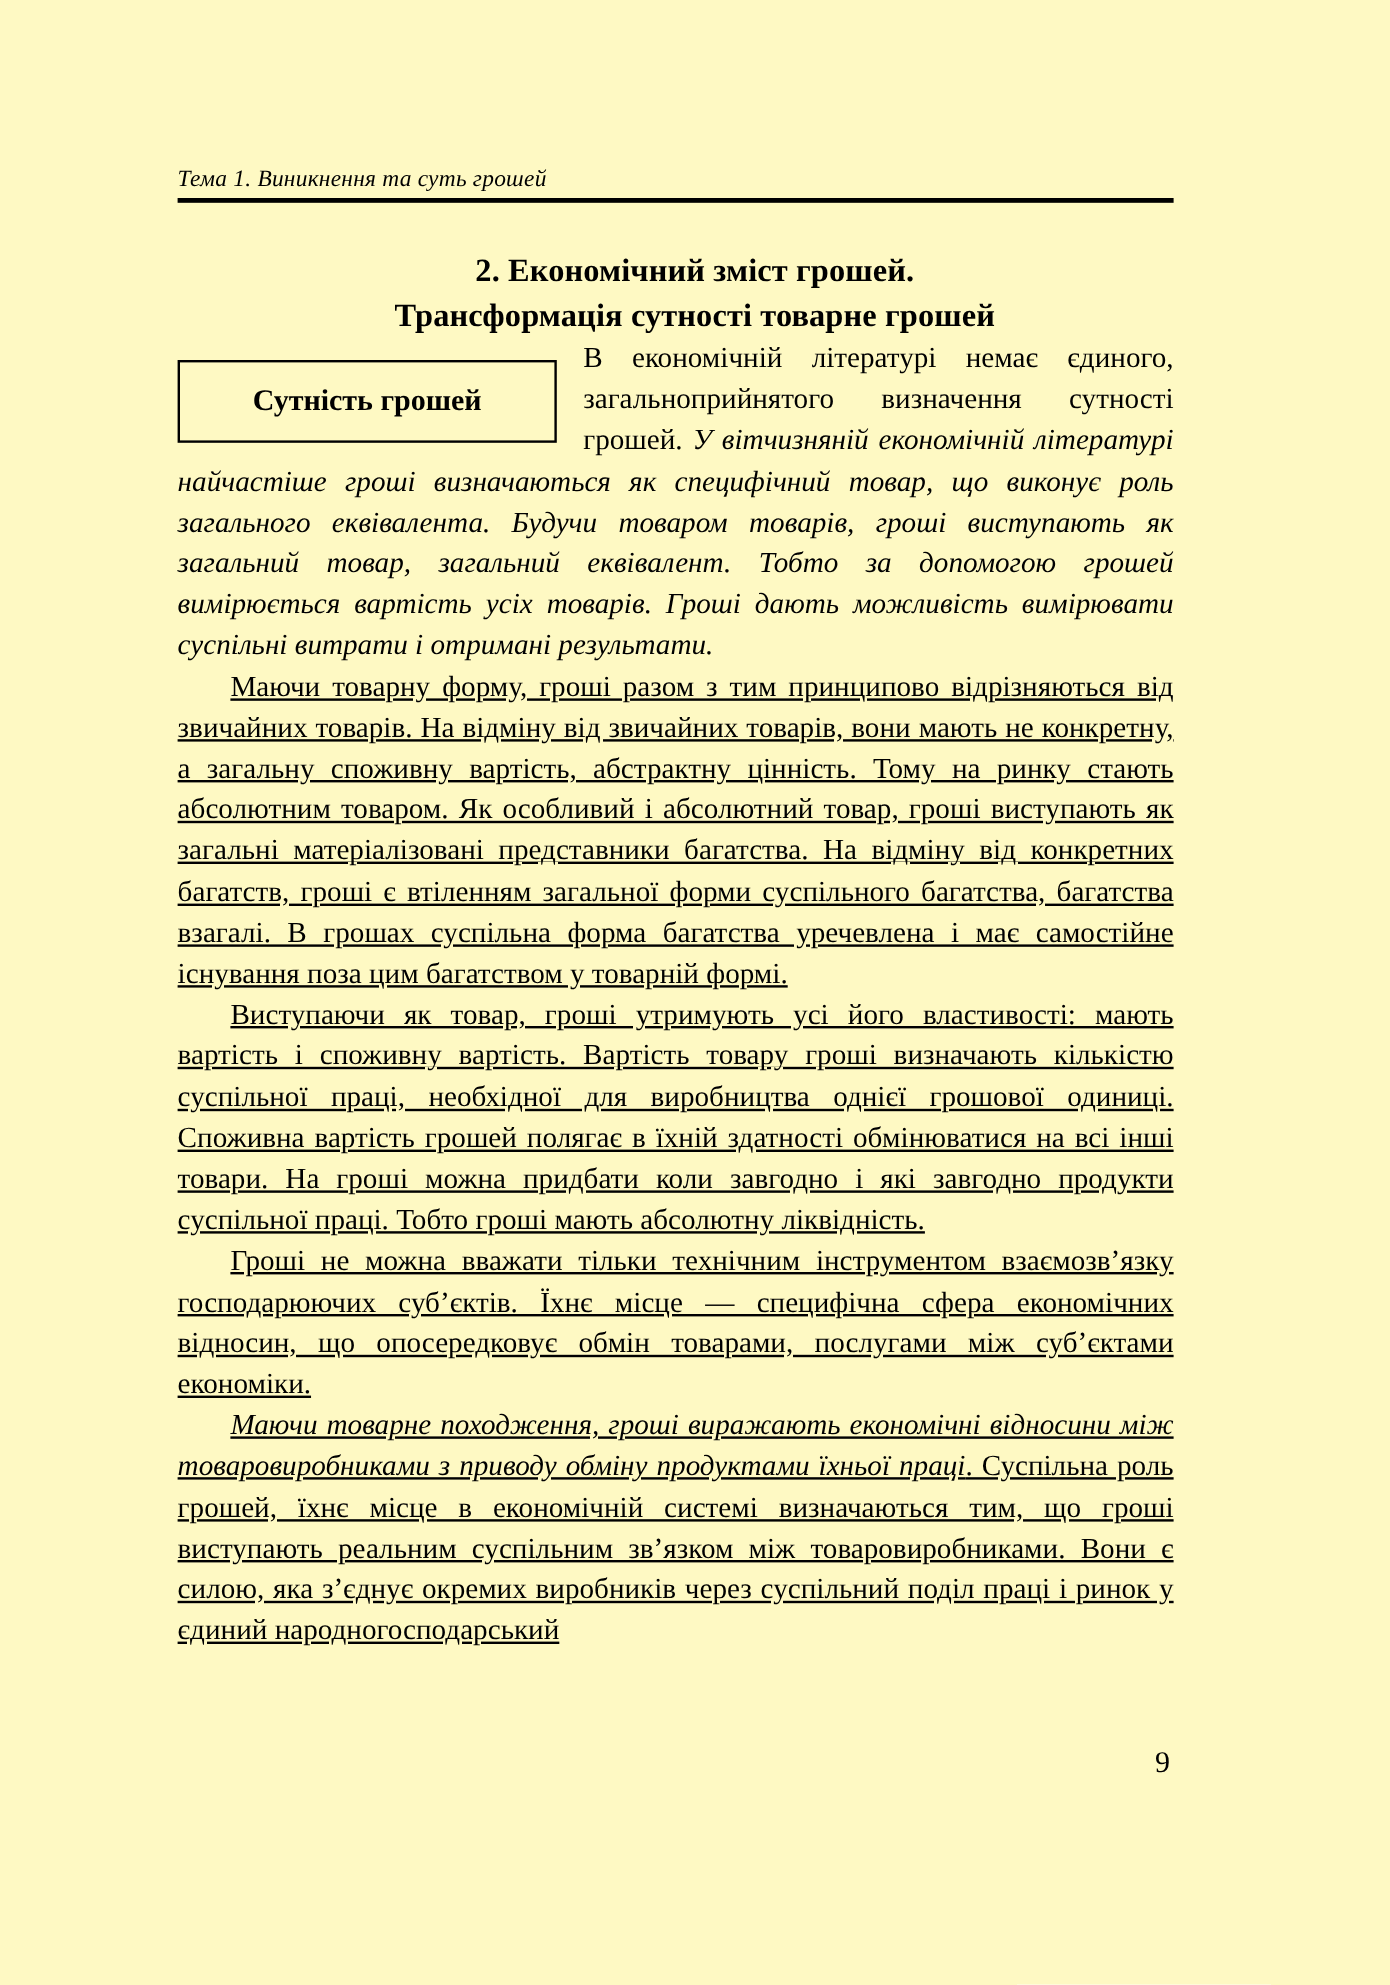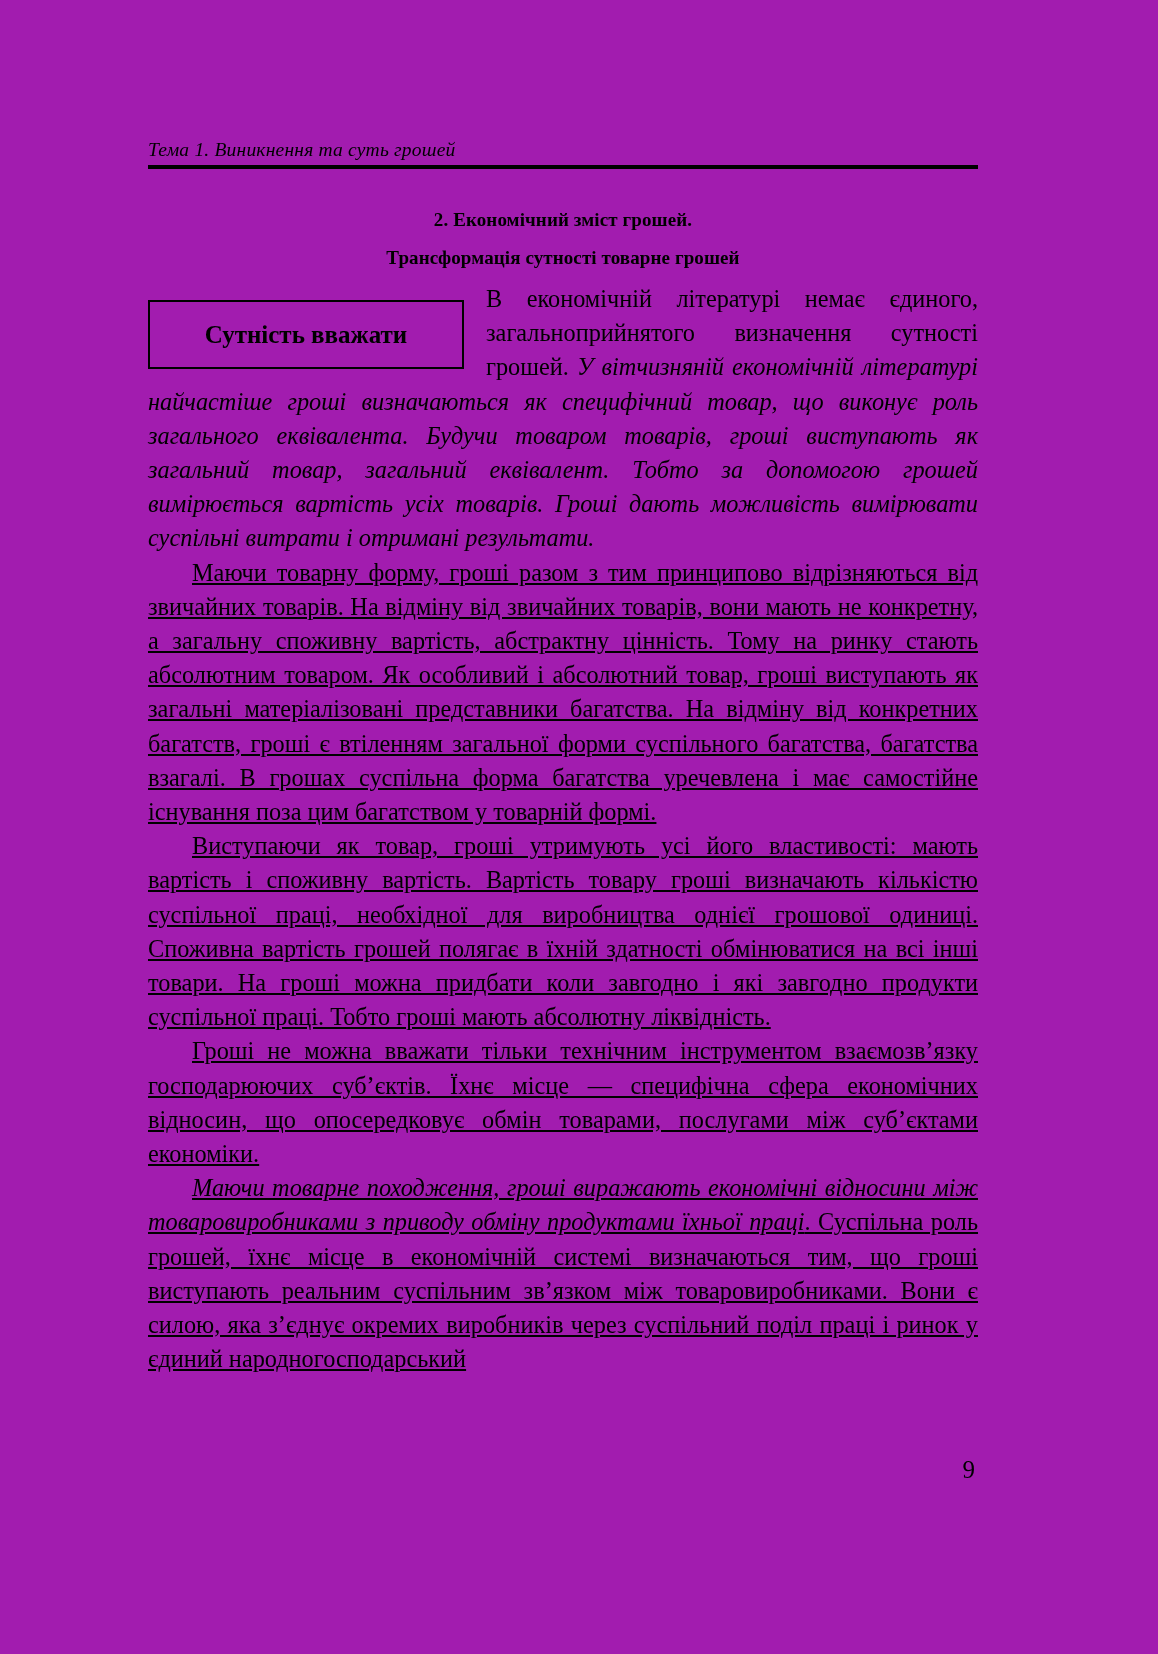--- a/index.html
+++ b/index.html
@@ -6,21 +6,21 @@
   html, body {
     margin: 0;
     padding: 0;
     background: #ffffff;
   }
   .page {
     position: relative;
     width: 1158px;
     height: 1654px;
     margin: 0 auto;
-    background: #a21caf;
+    background: #fef9c3;
     color: #000000;
     font-family: "Liberation Serif", "DejaVu Serif", serif;
     overflow: hidden;
   }
 
   
   .running-head {
     position: absolute;
     left: 148px;
     top: 138px;
@@ -37,26 +37,26 @@
   .running-head .rh-rule {
     display: block;
     margin-top: 3px;
     border-bottom: 4px solid #000;
     width: 100%;
   }
 
   
   .section-title {
     position: absolute;
-    left: 148px;
+    left: 164px;
     top: 188px;
     width: 830px;
     text-align: center;
     font-weight: bold;
-    font-size: 19px;
+    font-size: 27px;
     line-height: 38px;
     letter-spacing: 0.1px;
   }
   .section-title .tline { display: block; }
 
   
   .body {
     position: absolute;
     left: 148px;
     top: 282px;
@@ -114,21 +114,21 @@
   </div>
 
   <h1 class="section-title">
     <span class="tline">2. Економічний зміст грошей.</span>
     <span class="tline">Трансформація сутності товарне грошей</span>
   </h1>
 
   <div class="body">
 
     <div class="keyword-box">
-      <span>Сутність вважати</span>
+      <span>Сутність грошей</span>
     </div>
 
     <p class="para lead"><span>В економічній літературі немає єдиного, загальноприйнятого визначення сутності грошей. </span><span class="it">У вітчизняній економічній літературі найчастіше гроші визначаються як специфічний товар, що виконує роль загального еквівалента. Будучи товаром товарів, гроші виступають як загальний товар, загальний еквівалент. Тобто за допомогою грошей вимірюється вартість усіх товарів. Гроші дають можливість вимірювати суспільні витрати і отримані результати.</span></p>
 
     <p class="para indent">Маючи товарну форму, гроші разом з тим принципово відрізняються від звичайних товарів. На відміну від звичайних товарів, вони мають не конкретну, а загальну споживну вартість, абстрактну цінність. Тому на ринку стають абсолютним товаром. Як особливий і абсолютний товар, гроші виступають як загальні матеріалізовані представники багатства. На відміну від конкретних багатств, гроші є втіленням загальної форми суспільного багатства, багатства взагалі. В грошах суспільна форма багатства уречевлена і має самостійне існування поза цим багатством у товарній формі.</p>
 
     <p class="para indent">Виступаючи як товар, гроші утримують усі його властивості: мають вартість і споживну вартість. Вартість товару гроші визначають кількістю суспільної праці, необхідної для виробництва однієї грошової одиниці. Споживна вартість грошей полягає в їхній здатності обмінюватися на всі інші товари. На гроші можна придбати коли завгодно і які завгодно продукти суспільної праці. Тобто гроші мають абсолютну ліквідність.</p>
 
     <p class="para indent">Гроші не можна вважати тільки технічним інструментом взаємозв’язку господарюючих суб’єктів. Їхнє місце — специфічна сфера економічних відносин, що опосередковує обмін товарами, послугами між суб’єктами економіки.</p>
 

